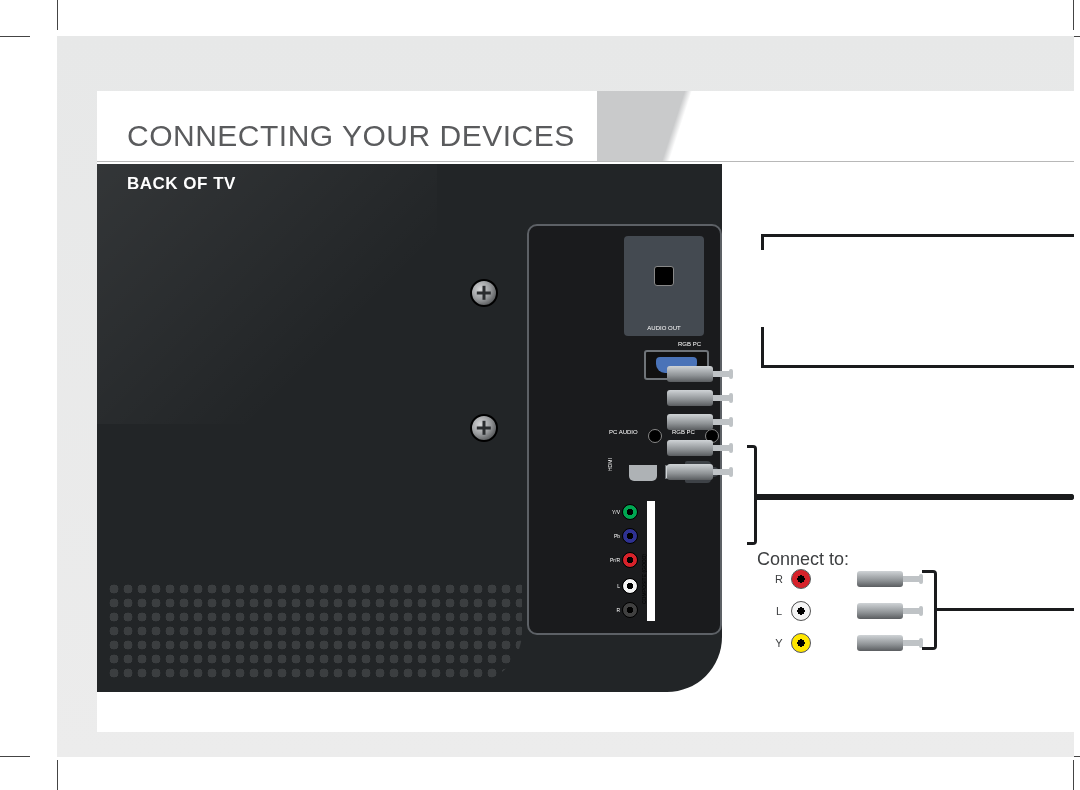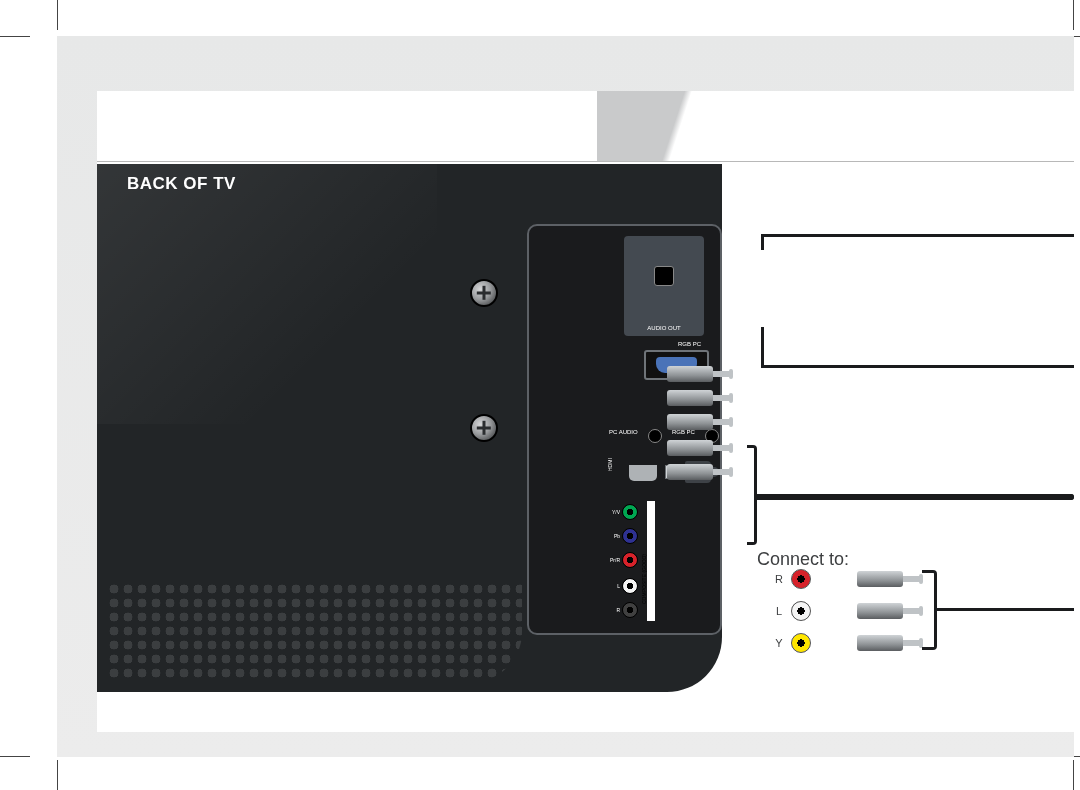--- a/index.html
+++ b/index.html
@@ -477,20 +477,21 @@
 <div class="crop v bl-v"></div>
 <div class="crop h br-h"></div>
 <div class="crop v br-v"></div>
 
 <div class="page">
   <div class="inner">
 
     <div class="header-block">
       <div class="header-diag"></div>
     </div>
+    <div class="title">CONNECTING YOUR DEVICES</div>
     <div class="divider"></div>
 
     <div class="tv">
       <div class="tv-gloss"></div>
       <div class="back-of-tv">BACK OF TV</div>
 
       <div class="vent"></div>
 
       <div class="screw screw1"></div>
       <div class="screw screw2"></div>

